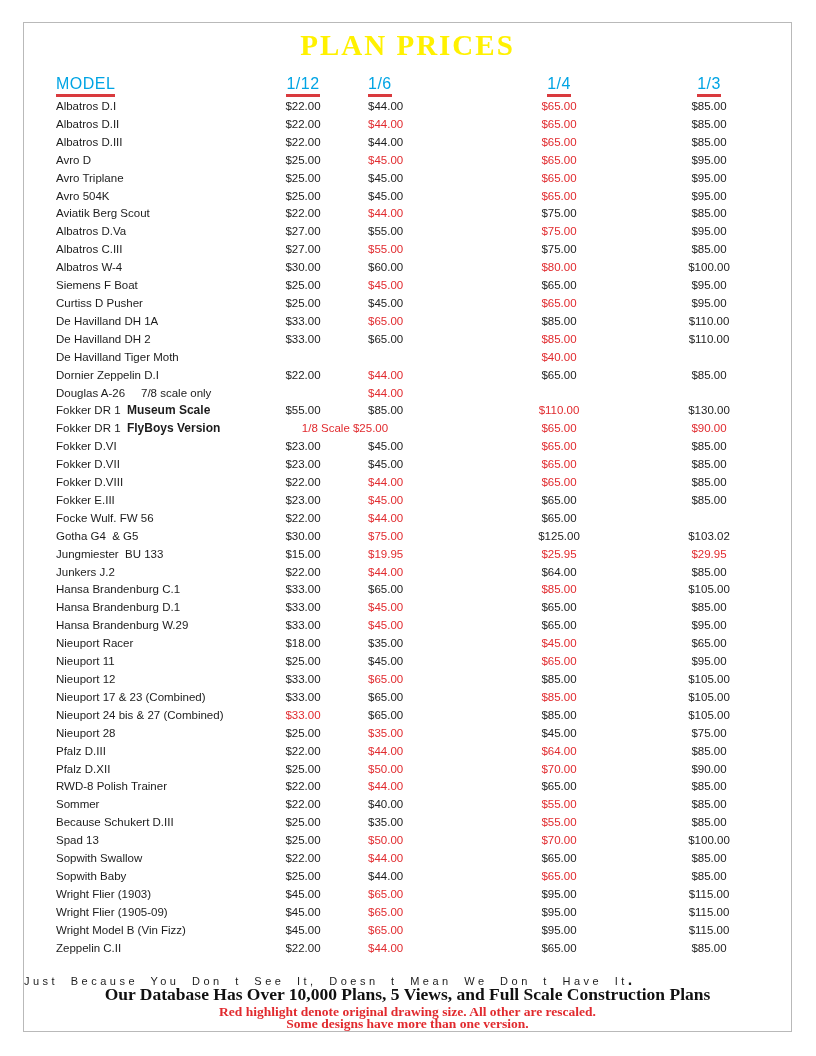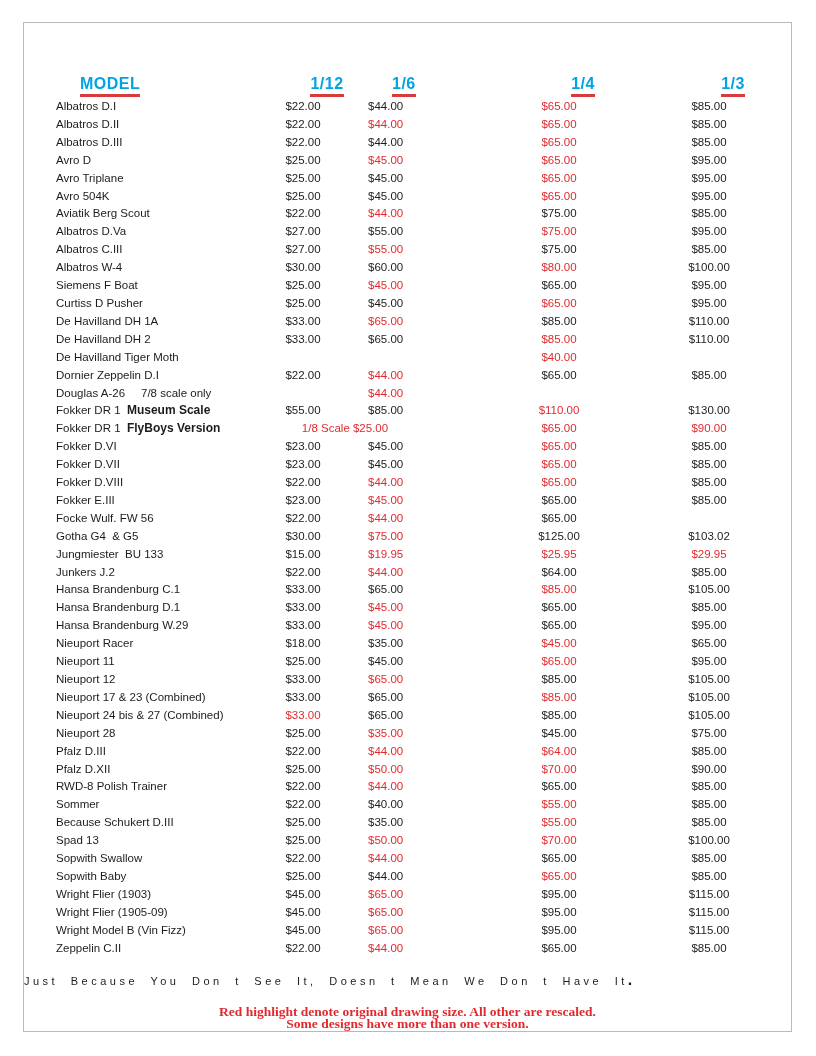--- a/index.html
+++ b/index.html
@@ -10,21 +10,21 @@
   }
   html,body{margin:0;padding:0;background:#fff;}
   .canvas{position:relative;width:816px;height:1056px;background:#ffffff;
           font-family:"Liberation Sans",sans-serif;overflow:hidden;}
   .page{position:absolute;left:23px;top:22px;width:767px;height:1008px;
         border:1px solid #b9b9b9;background:#fff;}
   .title{position:absolute;top:6px;left:0;width:100%;text-align:center;
          font-family:"Liberation Serif",serif;font-weight:bold;font-size:29px;
          letter-spacing:2px;color:var(--yellow);}
   .header{position:absolute;top:52px;left:0;width:100%;height:24px;}
-  .header .cell{top:0;font-size:16px;font-weight:bold;color:var(--cyan);letter-spacing:.5px;margin-left:24px;}
+  .header .cell{top:0;font-size:16px;font-weight:normal;color:var(--cyan);letter-spacing:.5px;}
   .u{display:inline-block;border-bottom:3px solid var(--uline);padding-bottom:1px;line-height:1.1;}
   .rows{position:absolute;top:75px;left:0;width:100%;}
   .row{position:relative;height:17.92px;}
   .cell{position:absolute;top:1px;font-size:11.5px;line-height:15px;color:#1c1c1c;white-space:pre;}
   .model{left:32px;}
   .model b{font-size:12px;}
   .c1{left:229px;width:100px;text-align:center;}
   .c2{left:344px;width:100px;text-align:left;}
   .c3{left:485px;width:100px;text-align:center;}
   .c4{left:635px;width:100px;text-align:center;}
@@ -39,20 +39,21 @@
          font-family:"Liberation Serif",serif;font-weight:bold;font-size:13.5px;color:var(--red);}
   .note1{top:981px;}
   .note2{top:993px;}
 </style>
 </head>
 <body>
 
 <div class="canvas">
   <div class="page">
 
+    <div class="title">PLAN PRICES</div>
 
     <div class="header">
       <span class="cell model"><span class="u">MODEL</span></span>
       <span class="cell c1"><span class="u">1/12</span></span>
       <span class="cell c2"><span class="u">1/6</span></span>
       <span class="cell c3"><span class="u">1/4</span></span>
       <span class="cell c4"><span class="u">1/3</span></span>
     </div>
 
     <div class="rows">
@@ -387,17 +388,18 @@
         <div class="row">
           <span class="cell model">Zeppelin C.II</span>
           <span class="cell c1">$22.00</span>
           <span class="cell c2 red">$44.00</span>
           <span class="cell c3">$65.00</span>
           <span class="cell c4">$85.00</span>
         </div>
       </div>
 
     <div class="footer-tagline"><span>Just Because You Don t See It, Doesn t Mean We Don t Have It</span><span class="dot">.</span></div>
+    <div class="footer-db">Our Database Has Over 10,000 Plans, 5 Views, and Full Scale Construction Plans</div>
     <div class="footer-note note1">Red highlight denote original drawing size.  All other are rescaled.</div>
     <div class="footer-note note2">Some designs have more than one version.</div>
 
   </div>
 </div>
 
 </body></html>

